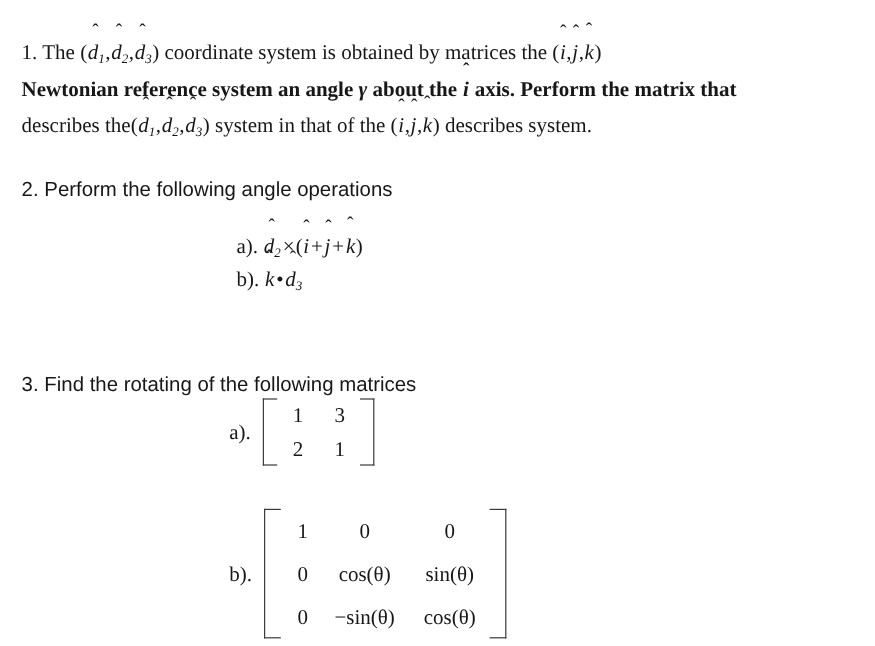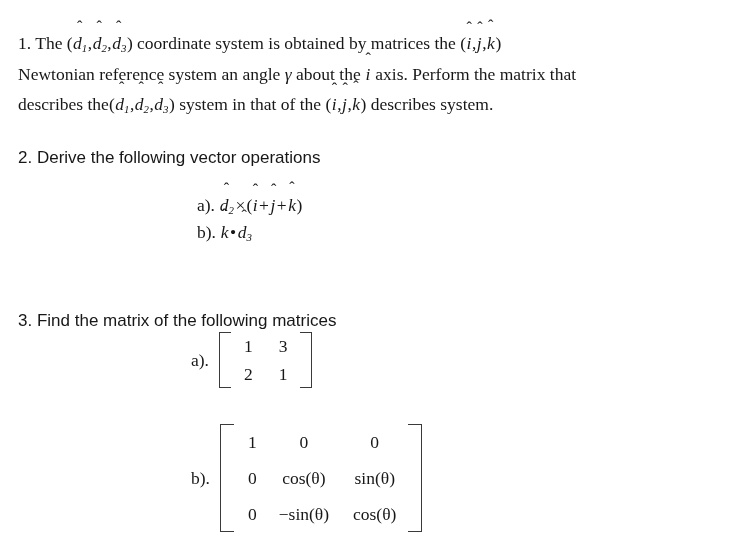--- a/index.html
+++ b/index.html
@@ -70,21 +70,21 @@
     font-size: 0.62em;
     vertical-align: -0.30em;
     font-style: italic;
     letter-spacing: 0;
   }
   .paren { font-style: normal; }
   .op { font-style: normal; padding: 0 1px; }
 
   
   #line1 { left: 18px; top: 28px; }
-  #line2 { left: 18px; top: 59px; }
+  #line2 { left: 18px; top: 59px; font-weight: bold; }
   #line3 { left: 18px; top: 89px; }
 
   
   #line-q2 { left: 18px; top: 143px; font-size: 17px; }
   #q2a { left: 197px; top: 190px; font-size: 17.5px; }
   #q2b { left: 197px; top: 217px; font-size: 17.5px; }
 
   
   #line-q3 { left: 18px; top: 306px; font-size: 17px; }
 
@@ -157,36 +157,36 @@
 
   <div class="para" id="line3">
     <span>describes the</span><span class="math"><span class="paren">(</span><span class="hatvar hat-d"><span class="hat">ˆ</span><span>d</span><sub class="sb">1</sub></span><span class="paren">,</span><span class="hatvar hat-d"><span class="hat">ˆ</span><span>d</span><sub class="sb">2</sub></span><span class="paren">,</span><span class="hatvar hat-d"><span class="hat">ˆ</span><span>d</span><sub class="sb">3</sub></span><span class="paren">)</span></span>
     <span>system in that of the</span>
     <span class="math"><span class="paren">(</span><span class="hatvar hat-i"><span class="hat">ˆ</span><span>i</span></span><span class="paren">,</span><span class="hatvar hat-j"><span class="hat">ˆ</span><span>j</span></span><span class="paren">,</span><span class="hatvar hat-k"><span class="hat">ˆ</span><span>k</span></span><span class="paren">)</span></span>
     <span>describes system.</span>
   </div>
 
   <div class="para sans" id="line-q2">
     <span>2.</span>
-    <span>Derive the following vector operations</span>
+    <span>Perform the following angle operations</span>
   </div>
 
   <div class="para" id="q2a">
     <span class="mathup">a).</span>
     <span class="math"><span class="hatvar hat-d"><span class="hat">ˆ</span><span>d</span><sub class="sb">2</sub></span><span class="op">×</span><span class="paren">(</span><span class="hatvar hat-i"><span class="hat">ˆ</span><span>i</span></span><span class="op">+</span><span class="hatvar hat-j"><span class="hat">ˆ</span><span>j</span></span><span class="op">+</span><span class="hatvar hat-k"><span class="hat">ˆ</span><span>k</span></span><span class="paren">)</span></span>
   </div>
 
   <div class="para" id="q2b">
     <span class="mathup">b).</span>
     <span class="math"><span class="hatvar hat-k"><span class="hat">ˆ</span><span>k</span></span><span class="op">•</span><span class="hatvar hat-d"><span class="hat">ˆ</span><span>d</span><sub class="sb">3</sub></span></span>
   </div>
 
   <div class="para sans" id="line-q3">
     <span>3.</span>
-    <span>Find the matrix of the following matrices</span>
+    <span>Find the rotating of the following matrices</span>
   </div>
 
   <div class="matrix-row" id="mat-a">
     <span class="mat-label">a).</span>
     <div class="bracketed">
       <div class="brk left"></div>
       <table class="mat">
         <tbody>
             <tr>
           <td>1</td>

